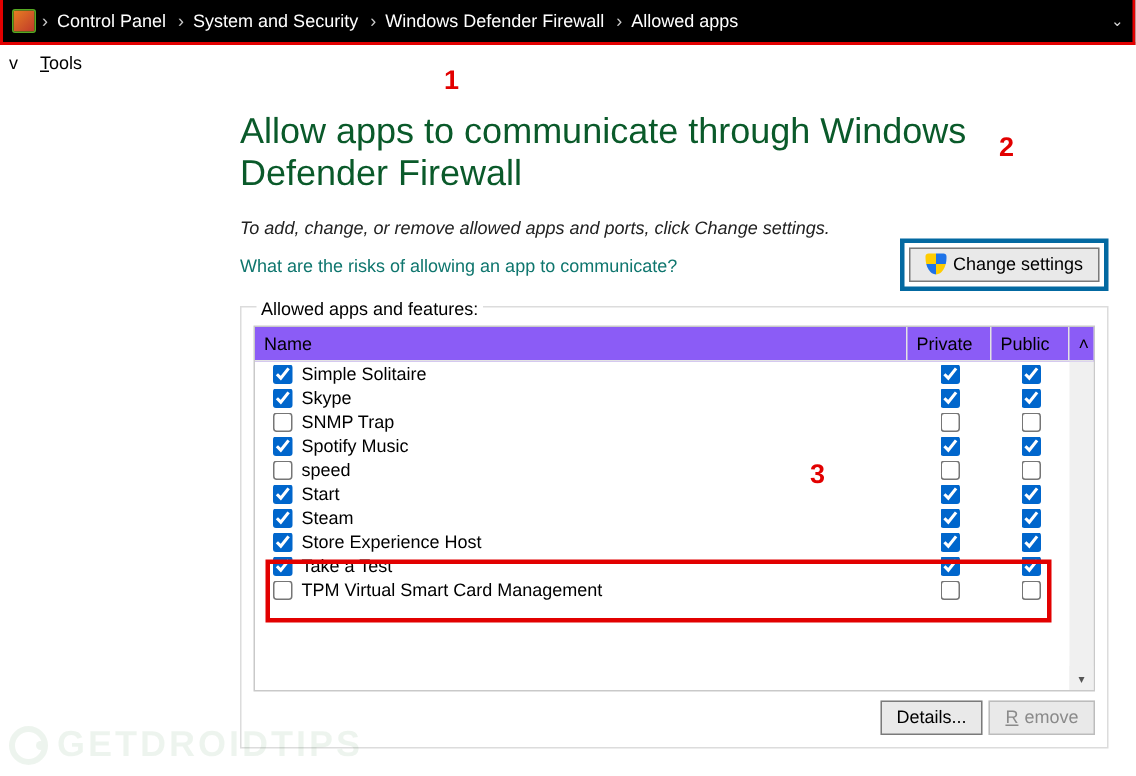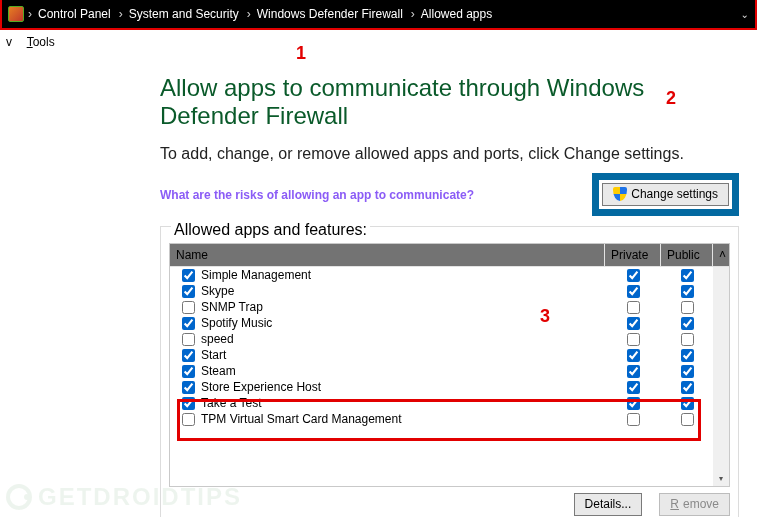--- a/index.html
+++ b/index.html
@@ -54,40 +54,40 @@
   .content {
     padding: 20px 18px 0 160px;
   }
   h1.main {
     color: #0a5a2a;
     font-weight: 400;
     font-size: 24px;
     margin-bottom: 15px;
   }
   .sub {
-    font-size: 16px; color: #222; margin-bottom: 10px;
+    font-size: 12px; color: #222;  font-style: italic;
   }
   .risks-row {
     display: flex; align-items: center; justify-content: space-between;
     margin-bottom: 10px;
   }
-  .link { color: #8b5cf6; cursor: pointer; font-weight: bold; }
+  .link { color: #0f766e; cursor: pointer; }
   .btn {
     border: 1px solid #7a7a7a;
     background: #e9e9e9;
     padding: 3px 10px 4px 10px;
     font-size: 12px;
     cursor: pointer;
     display: inline-flex; align-items: center; gap: 4px;
   }
   .btn:disabled, .btn.disabled {
     color: #8a8a8a; cursor: default;
     border-color: #bcbcbc;
   }
-  .change-box { border: 7px solid #0369a1; padding: 3px; }
+  .change-box { border: 3px solid #0369a1; padding: 3px; }
 
   .shield {
     width: 14px; height: 14px; display: inline-block;
     background:
       conic-gradient(from 0deg,
         #1e73e8 0 90deg,
         #ffcc00 90deg 180deg,
         #1e73e8 180deg 270deg,
         #ffcc00 270deg 360deg);
     border-radius: 2px 2px 50% 50% / 2px 2px 80% 80%;
@@ -95,35 +95,35 @@
 
   .group {
     border: 1px solid #dcdcdc;
     padding: 6px 8px 8px;
     margin-bottom: 8px;
     position: relative;
   }
   .group-label {
     position: relative; top: -12px; left: 2px;
     background: #fff; padding: 0 3px;
-    font-size: 16px;
+    font-size: 12px;
   }
 
   .listview {
     border: 1px solid #c9c9c9;
     height: 244px;
     margin-top: -8px;
     display: flex; flex-direction: column;
     position: relative;
   }
   .lv-header {
     display: grid;
     grid-template-columns: 1fr 56px 52px 16px;
     font-size: 12px;
-    background: #737373;
+    background: #8b5cf6;
     border-bottom: 1px solid #e3e3e3;
   }
   .lv-header > div {
     padding: 4px 6px;
     border-right: 1px solid #e3e3e3;
   }
   .lv-header > div:last-child { border-right: none; }
   .lv-body {
     overflow-y: hidden;
     position: relative;
@@ -164,21 +164,21 @@
 
   .steam-highlight {
     position: absolute;
     left: 7px; right: 28px;
     border: 3px solid #e20000;
     top: 132px; height: 42px;
     pointer-events: none;
   }
 
   .btn-row {
-    display: flex; justify-content: flex-end; gap: 17px;
+    display: flex; justify-content: flex-end; gap: 4px;
     margin-top: 6px;
   }
 
   .bottom-row {
     display: flex; justify-content: flex-end;
     padding-right: 18px; margin-top: 8px;
   }
 
   .watermark {
     position: absolute;
@@ -254,21 +254,21 @@
       <div class="lv-header">
         <div>Name</div>
         <div>Private</div>
         <div>Public</div>
         <div>˄</div>
       </div>
       <div class="lv-body" id="lv-body">
           <div class="lv-row">
             <div class="lv-name">
               <input type="checkbox" checked="" style="accent-color: rgb(0, 102, 204);">
-              <span>Simple Management</span>
+              <span>Simple Solitaire</span>
             </div>
             <div class="lv-col-cb">
               <input type="checkbox" checked="" style="">
             </div>
             <div class="lv-col-cb">
               <input type="checkbox" checked="" style="">
             </div>
             <div></div>
           </div>
           <div class="lv-row">

